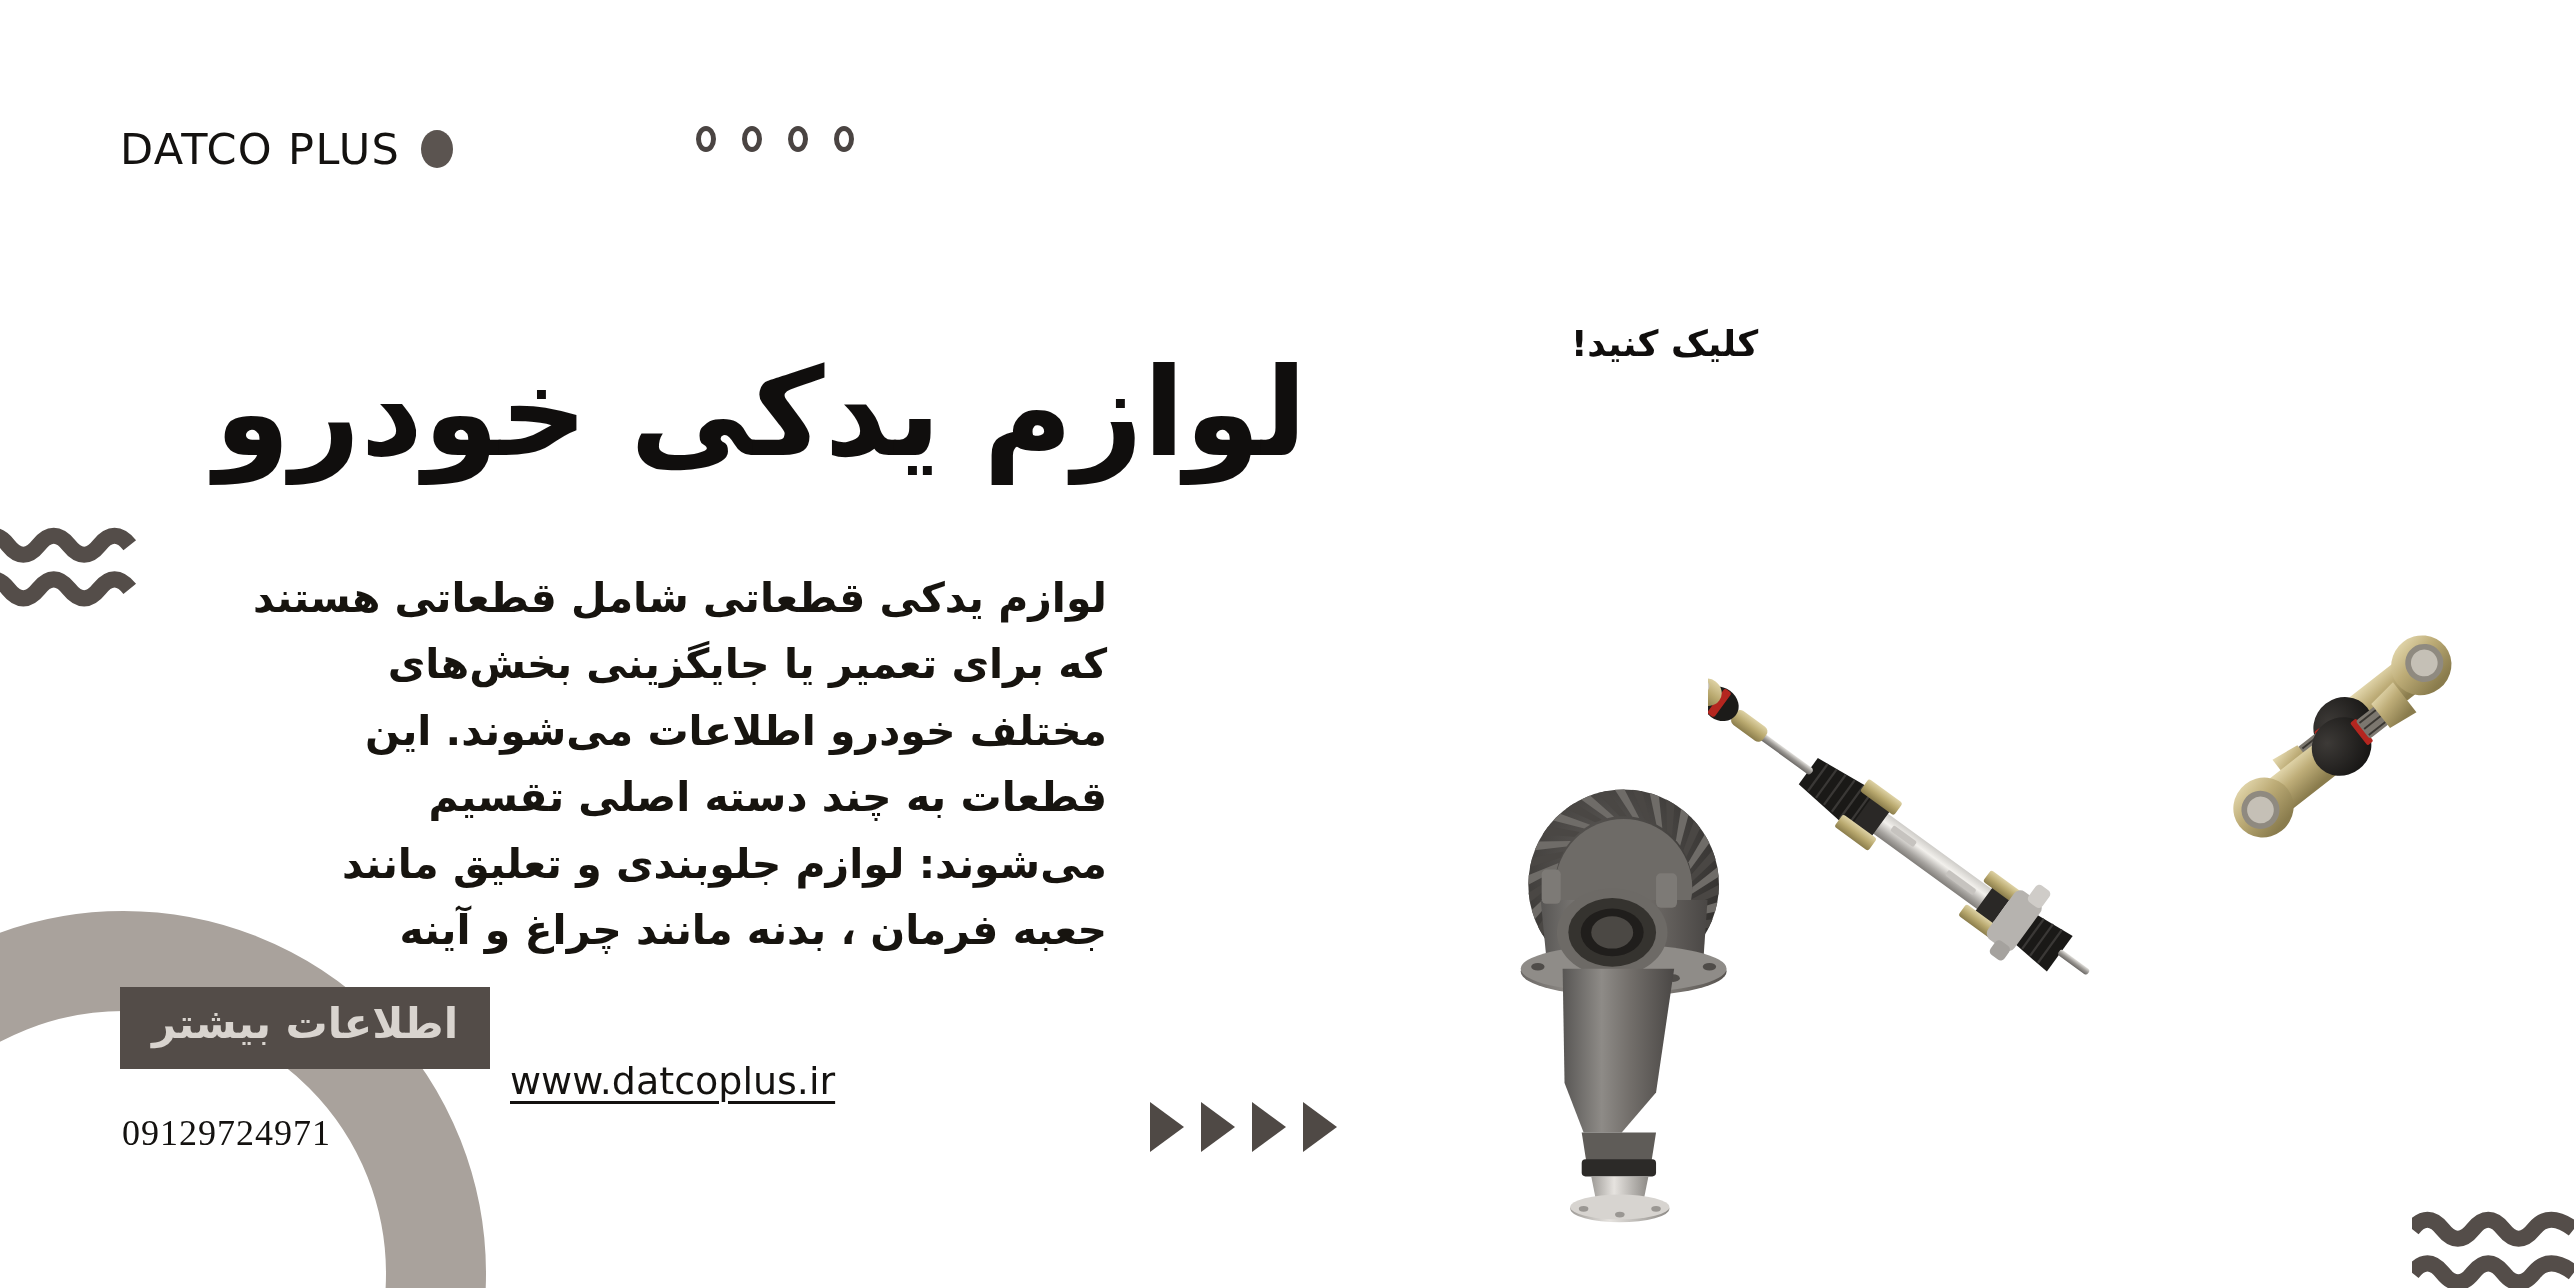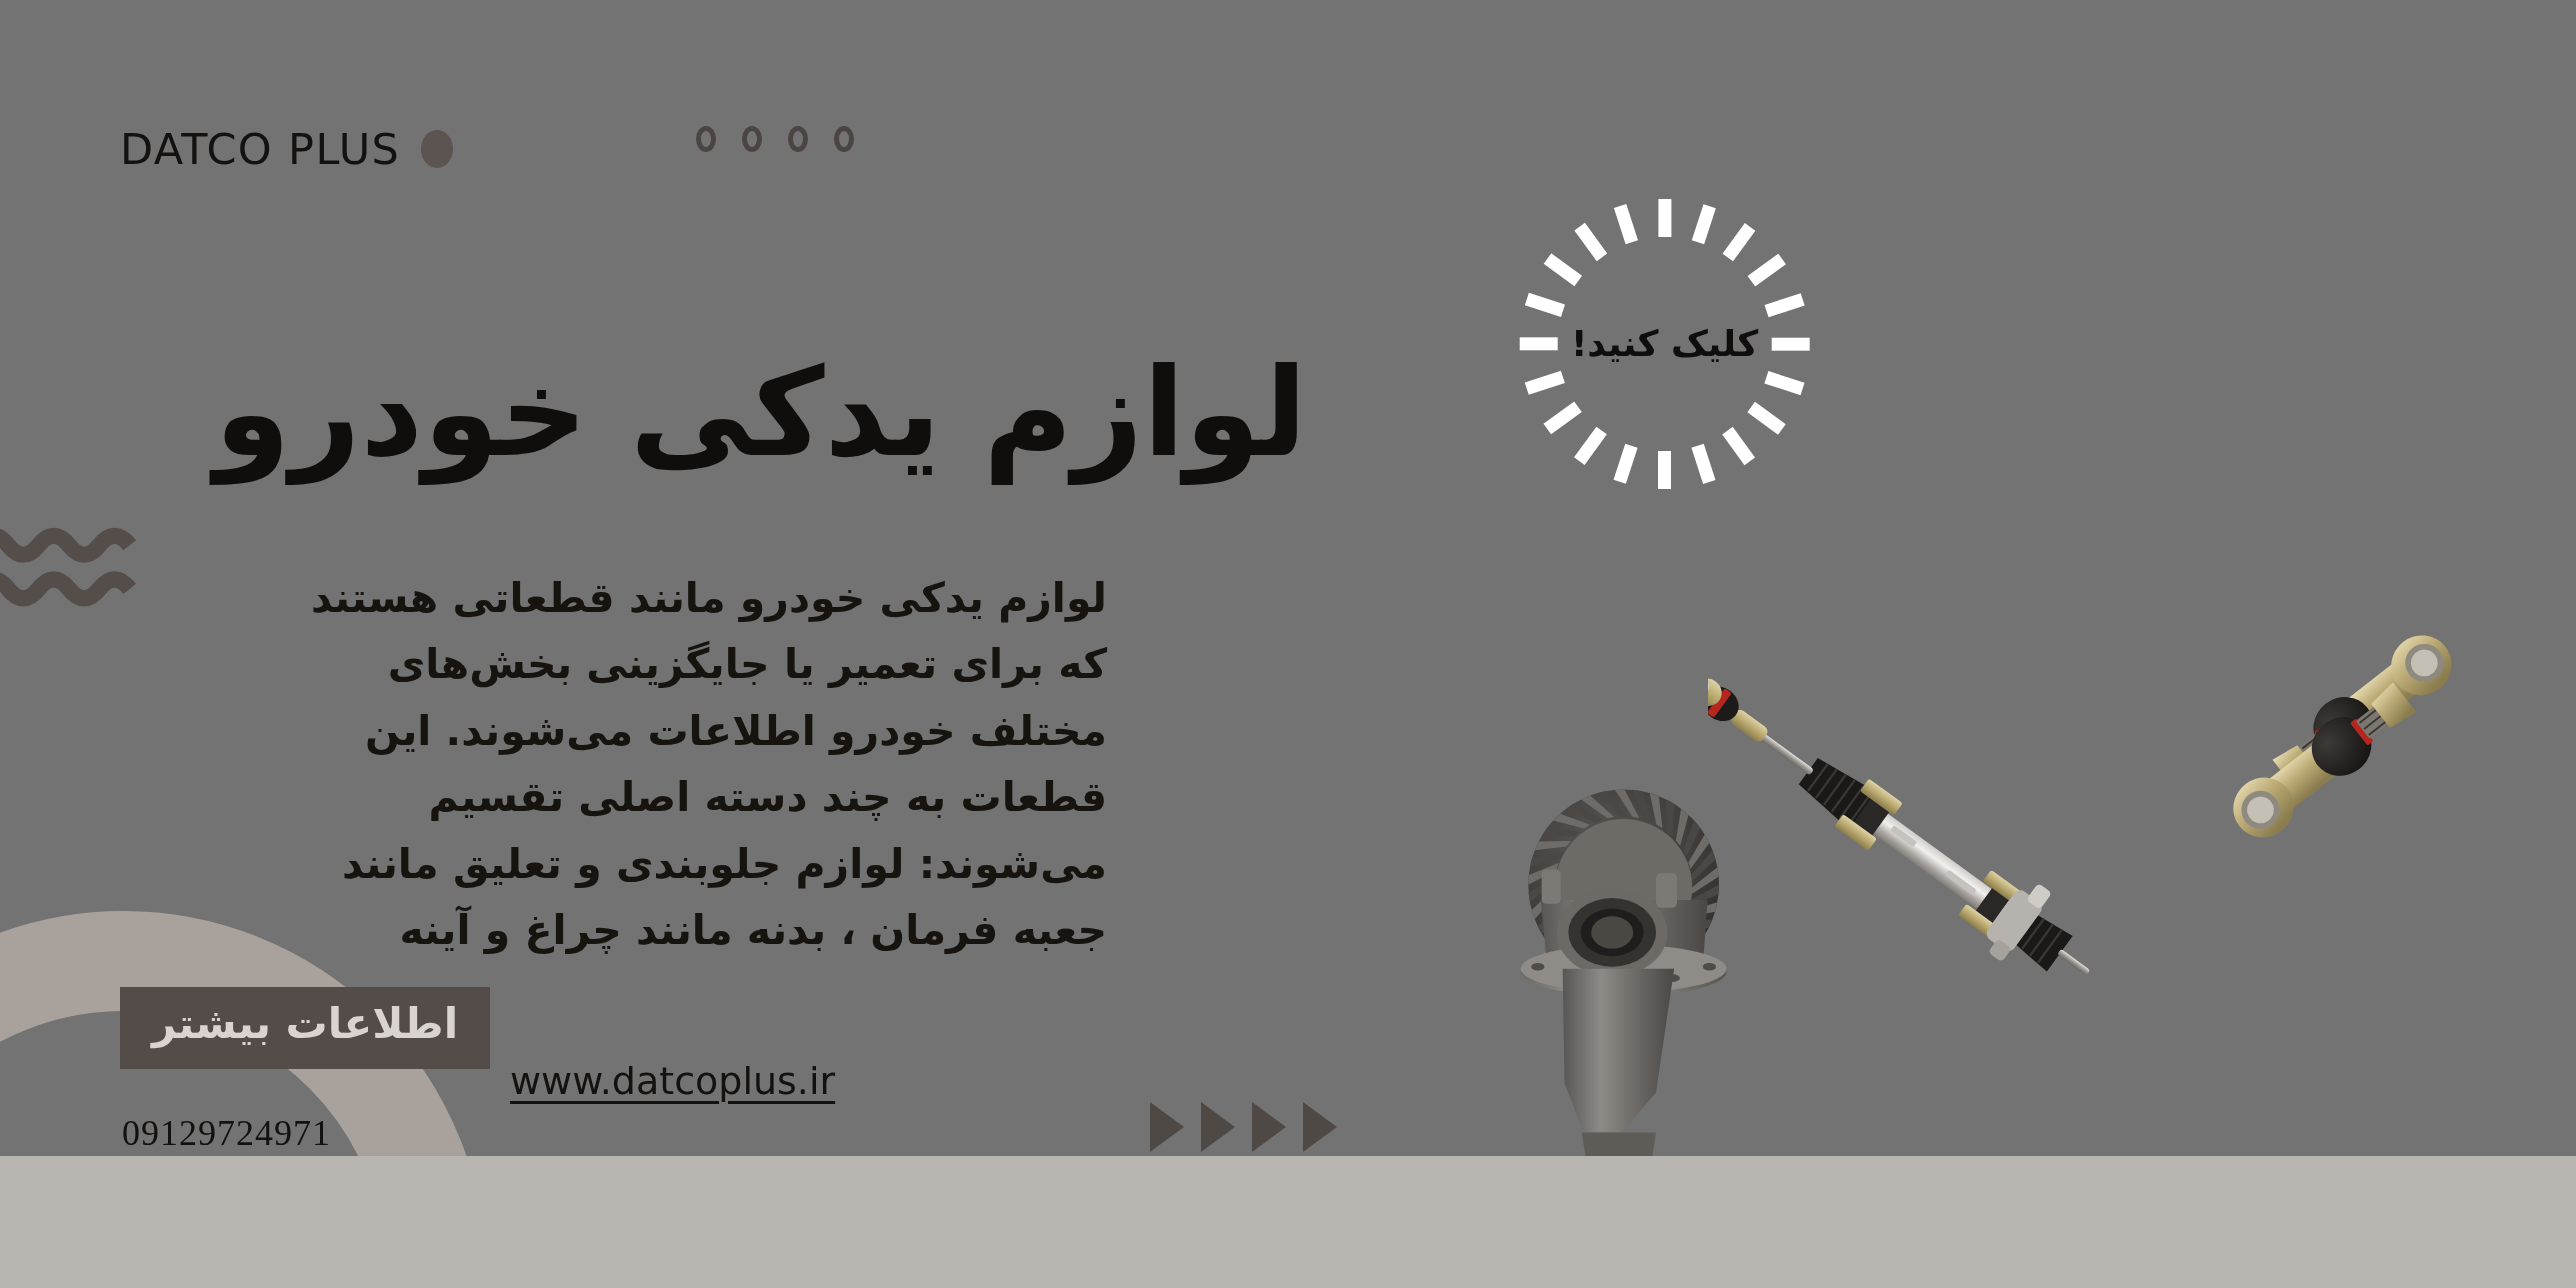--- a/index.html
+++ b/index.html
@@ -4,22 +4,22 @@
 <title>DATCO PLUS</title>
 <style>
   html, body {
     margin: 0;
     padding: 0;
     background: #b9b6b2;
   }
   .banner {
     position: relative;
     width: 2576px;
-    height: 1156px;
-    background: #737373;
+    height: 1288px;
+    background: #ffffff;
     overflow: hidden;
     font-family: "DejaVu Sans", "Liberation Sans", sans-serif;
   }
 
   
   .ring-deco {
     position: absolute;
     left: -239px;
     top: 911px;
     width: 725px;
@@ -222,21 +222,21 @@
   <div class="dot-row">
     <span class="dot-ring"></span>
     <span class="dot-ring"></span>
     <span class="dot-ring"></span>
     <span class="dot-ring"></span>
   </div>
 
   <h1 class="headline">لوازم یدکی خودرو</h1>
 
   <div class="body-copy">
-    <div>لوازم یدکی خودرو مانند قطعاتی هستند</div>
+    <div>لوازم یدکی قطعاتی شامل قطعاتی هستند</div>
     <div>که برای تعمیر یا جایگزینی بخش‌های</div>
     <div>مختلف خودرو اطلاعات می‌شوند. این</div>
     <div>قطعات به چند دسته اصلی تقسیم</div>
     <div>می‌شوند: لوازم جلوبندی و تعلیق مانند</div>
     <div>جعبه فرمان ، بدنه مانند چراغ و آینه</div>
   </div>
 
   <button class="cta-button">اطلاعات بیشتر</button>
 
   <div class="phone">09129724971</div>

